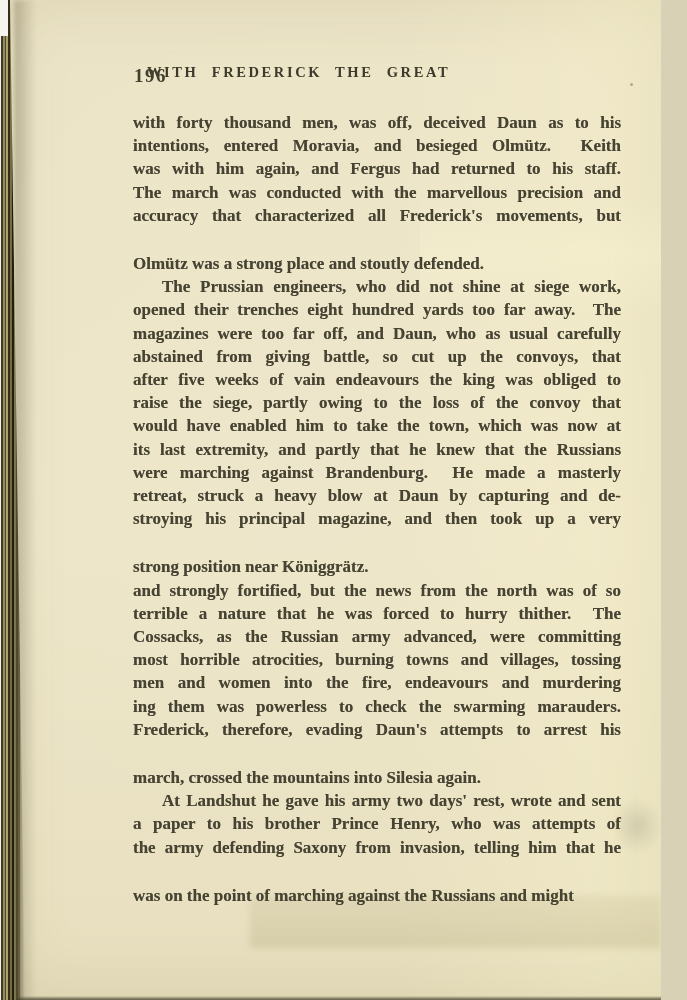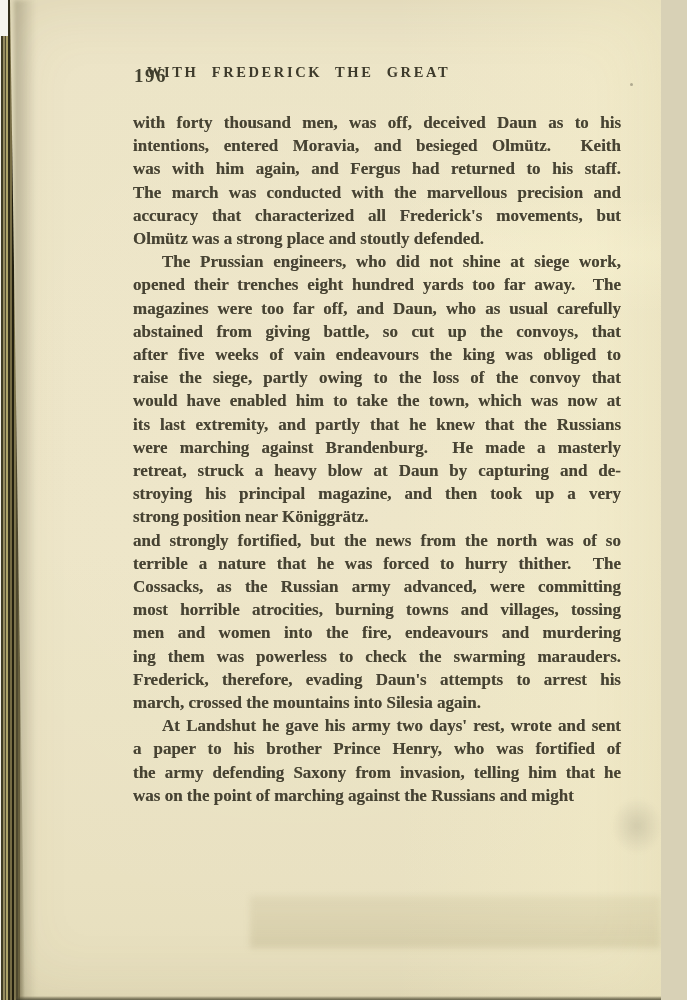--- a/index.html
+++ b/index.html
@@ -99,21 +99,21 @@
     margin-top: 21px;
     font-size: 17px; line-height: 23.2px;
     color: #474333;
     text-shadow: 0 0 0.6px rgba(70,66,50,0.55);
   }
   .line {
     white-space: pre-wrap;
     text-align: justify;
     text-align-last: justify;
   }
-  .line.last { text-align-last: left; }
+  .line.last { text-align-last: left; margin-top: 25px; }
   .line.indent { text-indent: 29px; }
 </style>
 </head>
 <body>
 
 <div class="scan">
   <div class="light-right"></div>
   <div class="light-streak"></div>
   <div class="shade-bottomright"></div>
   <div class="gutter"></div>
@@ -149,18 +149,18 @@
         <div class="line last">strong position near Königgrätz.</div>
         <div class="line">and strongly fortified, but the news from the north was of so</div>
         <div class="line">terrible a nature that he was forced to hurry thither.  The</div>
         <div class="line">Cossacks, as the Russian army advanced, were committing</div>
         <div class="line">most horrible atrocities, burning towns and villages, tossing</div>
         <div class="line">men and women into the fire, endeavours and murdering</div>
         <div class="line">ing them was powerless to check the swarming marauders.</div>
         <div class="line">Frederick, therefore, evading Daun's attempts to arrest his</div>
         <div class="line last">march, crossed the mountains into Silesia again.</div>
         <div class="line indent">At Landshut he gave his army two days' rest, wrote and sent</div>
-        <div class="line">a paper to his brother Prince Henry, who was fortified of</div>
+        <div class="line">a paper to his brother Prince Henry, who was attempts of</div>
         <div class="line">the army defending Saxony from invasion, telling him that he</div>
         <div class="line last">was on the point of marching against the Russians and might</div>
       </div>
   </div>
 </div>
 
 </body></html>

